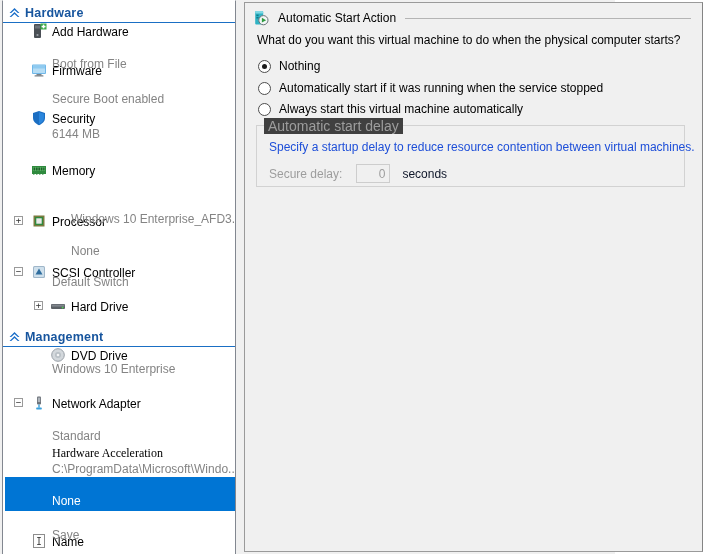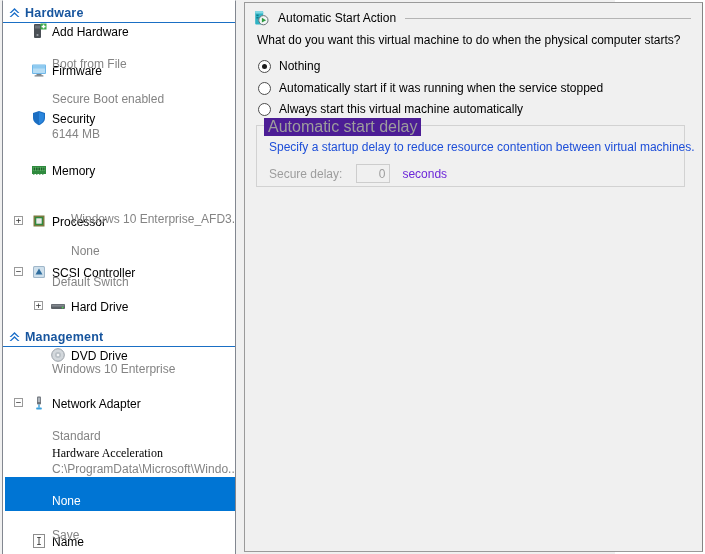--- a/index.html
+++ b/index.html
@@ -92,35 +92,35 @@
     content:"";position:absolute;left:3px;top:3px;width:5px;height:5px;
     border-radius:50%;background:#1c1c1c;
   }
   .radio-row .rlabel{margin-left:8px;font-size:12px;color:#000;white-space:nowrap;}
 
   .groupbox{
     position:absolute;left:256px;top:125px;width:429px;height:62px;
     border:1px solid #d2d2d2;box-sizing:border-box;
   }
   .groupbox-legend{
-    position:absolute;left:264px;top:118px;background:#4c1d95;
-    padding:0 4px;font-size:16px;color:#9d9d9d;white-space:nowrap;
+    position:absolute;left:264px;top:118px;background:#404040;
+    padding:0 4px;font-size:14px;color:#9d9d9d;white-space:nowrap;
   }
   .gb-desc{
     position:absolute;left:269px;top:140px;font-size:12px;color:#1d4ed8;white-space:nowrap;
   }
   .delay-row{position:absolute;left:269px;top:164px;display:flex;align-items:center;}
   .delay-label{font-size:12px;color:#9d9d9d;white-space:nowrap;}
   .delay-input{
     margin-left:14px;width:34px;height:19px;background:#f0f0f0;
     border:1px solid #cdcdcd;box-sizing:border-box;
     display:flex;align-items:center;justify-content:flex-end;
     padding-right:4px;font-size:12px;color:#9d9d9d;
   }
-  .delay-unit{margin-left:12px;font-size:12px;color:#6d28d9;}
+  .delay-unit{margin-left:12px;font-size:12px;color:#0f172a;}
 
   svg{display:block;}
 </style>
 </head>
 <body>
 
 <div class="app">
 
   <div class="tree-panel">
     <div class="tree-inner">

